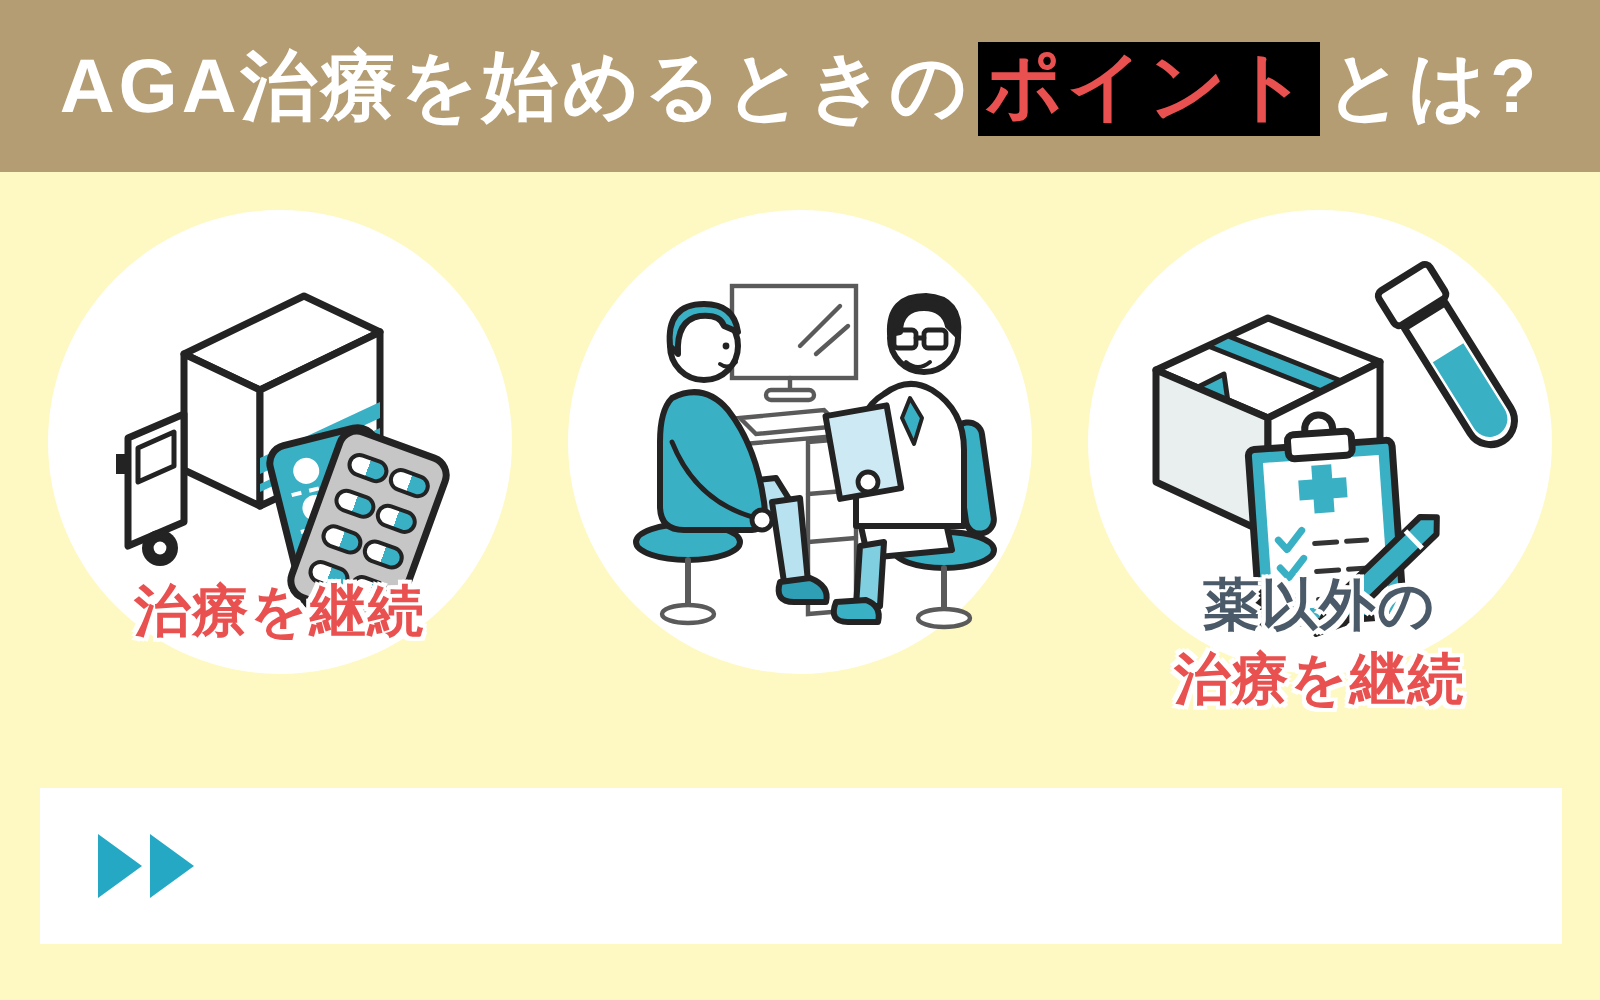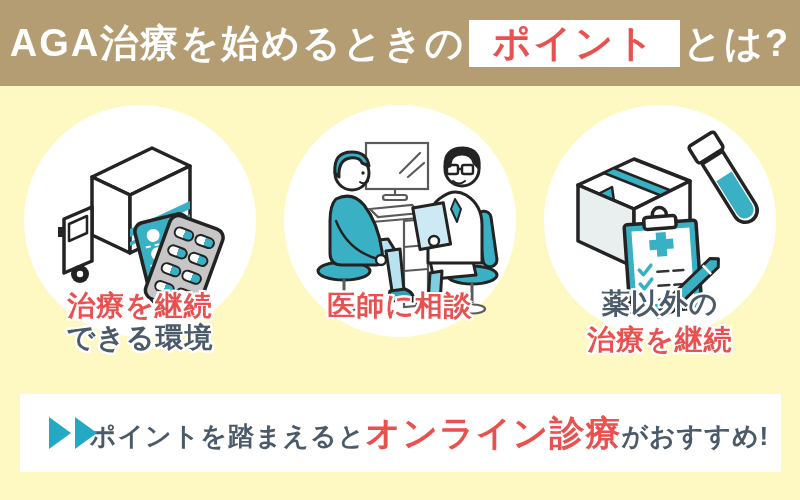--- a/index.html
+++ b/index.html
@@ -8,22 +8,22 @@
     background:#b49d73;
     font-family:"Liberation Sans","DejaVu Sans",sans-serif;
   }
   
   .header {
     position:absolute; top:0; left:0; width:800px; height:86px;
     display:flex; align-items:center; justify-content:center;
   }
   .title { font-size:38px; font-weight:700; color:#ffffff; letter-spacing:2px; white-space:nowrap; }
   .title .hl {
-    display:inline-block; background:#ffffff; color:#e8514f;
-    padding:2px 24px; margin:0 3px; line-height:1.15;
+    display:inline-block; background:#000000; color:#e8514f;
+    padding:2px 4px; margin:0 3px; line-height:1.15;
   }
   
   .content { position:absolute; top:86px; left:0; width:800px; height:414px; background:#fef9c3; }
   .circle {
     position:absolute; top:19px; width:232px; height:232px; border-radius:50%;
     background:#ffffff; display:flex; align-items:center; justify-content:center;
   }
   .c1 { left:24px; } .c2 { left:284px; } .c3 { left:544px; }
   .circle svg { display:block; }
   .label {
@@ -203,36 +203,31 @@
         <g transform="translate(98,196) rotate(-44)">
           <polygon points="14,-6 78,-6 84,0 78,6 14,6" fill="#3ab0c5" stroke="#232323" stroke-width="3" stroke-linejoin="round"></polygon>
           <polygon points="0,0 14,-6 14,6" fill="#fff" stroke="#232323" stroke-width="3" stroke-linejoin="round"></polygon>
           <line x1="68" y1="-6" x2="68" y2="6" stroke="#fff" stroke-width="2.5"></line>
         </g>
       </svg>
     </div>
 
     <div class="label l1">
       <div class="red">治療を継続</div>
-      <div class="slate">できる環境</div>
     </div>
     <div class="label l2">
-      <div class="red">医師に相談</div>
     </div>
     <div class="label l3">
       <div class="slate">薬以外の</div>
       <div class="red">治療を継続</div>
     </div>
 
     <div class="bar">
       <span class="bar-arrows">
         <svg width="56" height="36" viewBox="0 0 56 36">
           <path d="M3,2 L25,18 L3,34 Z" fill="#25a8c4"></path>
           <path d="M29,2 L51,18 L29,34 Z" fill="#25a8c4"></path>
         </svg>
       </span>
-      <span class="bar-text">
-        <span class="lead">ポイントを踏まえると</span><span class="hl2">オンライン診療</span><span class="tail">がおすすめ!</span>
-      </span>
     </div>
 
   </div>
 </div>
 
 </body></html>

